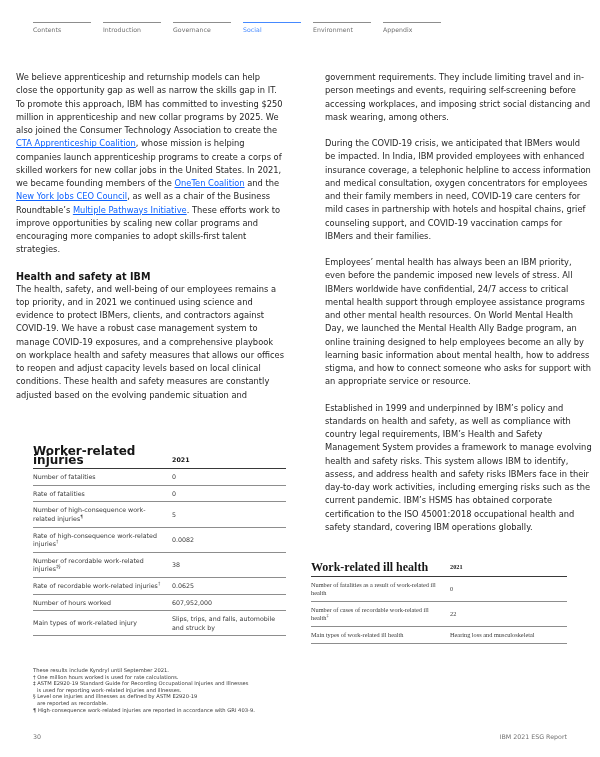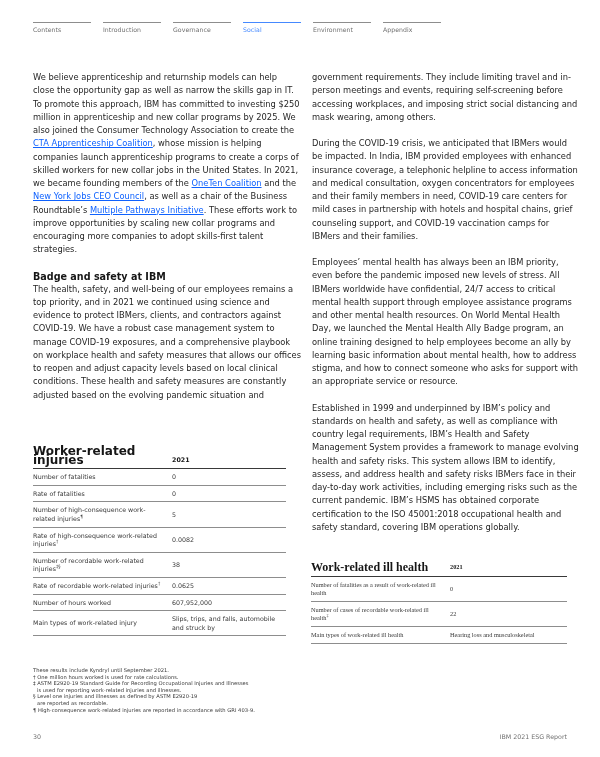--- a/index.html
+++ b/index.html
@@ -4,22 +4,22 @@
 <style>
   * { box-sizing: border-box; margin: 0; padding: 0; }
   html, body { width: 600px; height: 757px; background: #ffffff; overflow: hidden; }
   body { position: relative; font-family: "DejaVu Sans", sans-serif; color: #161616; }
 
   .nav { position: absolute; top: 22px; left: 33px; display: flex; gap: 12px; }
   .nav-item { width: 58px; border-top: 1px solid #8d8d8d; padding-top: 3px; font-size: 6.2px; color: #6f6f6f; letter-spacing: 0.05px; }
   .nav-item.active { border-top-color: #4589ff; color: #4589ff; }
 
   .col { position: absolute; top: 71px; width: 268px; font-size: 8.3px; line-height: 13.25px; color: #262626; }
-  .col-left { left: 33px; }
-  .col-right { left: 312px; }
+  .col-left { left: 16px; }
+  .col-right { left: 325px; }
   .col p { margin-bottom: 13px; }
   .col a { color: #0f62fe; text-decoration: underline; text-underline-offset: 1px; }
   .h2 { font-weight: bold; font-size: 9.6px; line-height: 13px; color: #161616; margin-top: 5px; }
 
   table.data { width: 253px; border-collapse: collapse; font-size: 6.3px; line-height: 8.6px; color: #393939; }
   table.data th { text-align: left; font-weight: bold; color: #161616; padding: 0 0 4px 0; border-bottom: 1.5px solid #393939; }
   table.data th.h-title { font-size: 12px; }
   table.data th.h-year { font-size: 6.3px; font-weight: bold; vertical-align: bottom; }
   table.data td { padding: 4px 0 3px 0; border-bottom: 1px solid #8d8d8d; vertical-align: middle; }
   table.data td.lbl { width: 139px; padding-right: 6px; }
@@ -43,21 +43,21 @@
   <div class="nav-item">Contents</div>
   <div class="nav-item">Introduction</div>
   <div class="nav-item">Governance</div>
   <div class="nav-item active">Social</div>
   <div class="nav-item">Environment</div>
   <div class="nav-item">Appendix</div>
 </nav>
 
 <div class="col col-left">
   <p><span>We believe apprenticeship and returnship models can help close the opportunity gap as well as narrow the skills gap in IT. To promote this approach, IBM has committed to investing $250 million in apprenticeship and new collar programs by 2025. We also joined the Consumer Technology Association to create the </span><a>CTA Apprenticeship Coalition</a><span>, whose mission is helping companies launch apprenticeship programs to create a corps of skilled workers for new collar jobs in the United States. In 2021, we became founding members of the </span><a>OneTen Coalition</a><span> and the </span><a>New York Jobs CEO Council</a><span>, as well as a chair of the Business Roundtable’s </span><a>Multiple Pathways Initiative</a><span>. These efforts work to improve opportunities by scaling new collar programs and encouraging more companies to adopt skills-first talent strategies.</span></p>
-  <div class="h2">Badge and safety at IBM</div>
+  <div class="h2">Health and safety at IBM</div>
   <p>The health, safety, and well-being of our employees remains a top priority, and in 2021 we continued using science and evidence to protect IBMers, clients, and contractors against COVID-19. We have a robust case management system to manage COVID-19 exposures, and a comprehensive playbook on workplace health and safety measures that allows our offices to reopen and adjust capacity levels based on local clinical conditions. These health and safety measures are constantly adjusted based on the evolving pandemic situation and</p>
 </div>
 
 <div class="col col-right">
   <p>government requirements. They include limiting travel and in-person meetings and events, requiring self-screening before accessing workplaces, and imposing strict social distancing and mask wearing, among others.</p>
   <p>During the COVID-19 crisis, we anticipated that IBMers would be impacted. In India, IBM provided employees with enhanced insurance coverage, a telephonic helpline to access information and medical consultation, oxygen concentrators for employees and their family members in need, COVID-19 care centers for mild cases in partnership with hotels and hospital chains, grief counseling support, and COVID-19 vaccination camps for IBMers and their families.</p>
   <p>Employees’ mental health has always been an IBM priority, even before the pandemic imposed new levels of stress. All IBMers worldwide have confidential, 24/7 access to critical mental health support through employee assistance programs and other mental health resources. On World Mental Health Day, we launched the Mental Health Ally Badge program, an online training designed to help employees become an ally by learning basic information about mental health, how to address stigma, and how to connect someone who asks for support with an appropriate service or resource.</p>
   <p>Established in 1999 and underpinned by IBM’s policy and standards on health and safety, as well as compliance with country legal requirements, IBM’s Health and Safety Management System provides a framework to manage evolving health and safety risks. This system allows IBM to identify, assess, and address health and safety risks IBMers face in their day-to-day work activities, including emerging risks such as the current pandemic. IBM’s HSMS has obtained corporate certification to the ISO 45001:2018 occupational health and safety standard, covering IBM operations globally.</p>
 </div>
 

